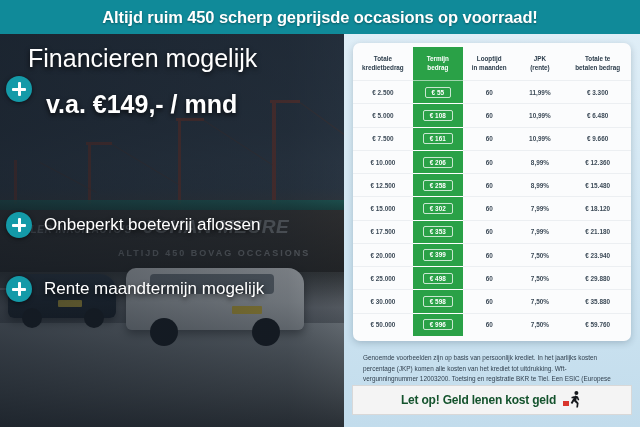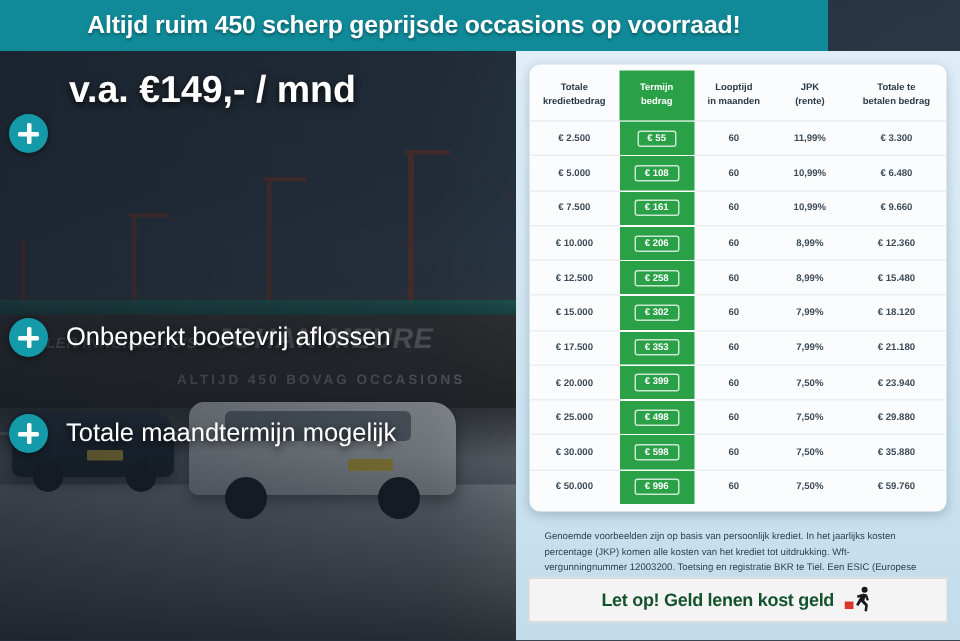--- a/index.html
+++ b/index.html
@@ -118,21 +118,21 @@
   
   .scrim {
     position: absolute; inset: 0;
     background:
       linear-gradient(90deg, rgba(20,28,38,.72) 0%, rgba(20,28,38,.55) 45%, rgba(20,28,38,.30) 62%, rgba(20,28,38,.15) 100%);
   }
 
   
   #topbar {
     position: absolute; top: 0; left: 0;
-    width: 552px; height: 34px;
+    width: 640px; height: 34px;
     background: #108a99;
     display: flex; align-items: center; justify-content: center;
     z-index: 30;
   }
   #topbar .t {
     color: #ffffff;
     font-size: 16.5px;
     font-weight: 700;
     letter-spacing: -0.1px;
     text-shadow: 0 1px 2px rgba(0,0,0,.35);
@@ -155,21 +155,21 @@
     font-weight: 400;
     line-height: 1.12;
     text-shadow: 0 2px 5px rgba(0,0,0,.75);
     white-space: nowrap;
   }
   .h2 {
     color: #fff;
     font-size: 25px;
     font-weight: 700;
     line-height: 1.16;
-    margin-top: 2px;
+    margin-top: 18px;
     text-shadow: 0 2px 5px rgba(0,0,0,.8);
     white-space: nowrap;
     padding-left: 18px;
   }
   .plus {
     width: 26px; height: 26px;
     border-radius: 50%;
     background: #149aa8;
     flex: 0 0 26px;
     position: relative;
@@ -355,30 +355,31 @@
 
   <div id="topbar">
     <div class="t">Altijd ruim 450 scherp geprijsde occasions op voorraad!</div>
   </div>
 
   <div id="left">
 
     <div class="plus-head plus"></div>
 
     <div class="headline-wrap">
+      <div class="h1">Financieren mogelijk</div>
       <div class="h2">v.a. €149,- / mnd</div>
     </div>
 
     <div class="bullet" id="b0">
       <span class="plus"></span>
       <span class="btxt">Onbeperkt boetevrij aflossen</span>
     </div>
     <div class="bullet" id="b1">
       <span class="plus"></span>
-      <span class="btxt">Totale maandtermijn mogelijk</span>
+      <span class="btxt">Rente maandtermijn mogelijk</span>
     </div>
   </div>
 
   <div id="right">
     <div class="tablecard">
       <table>
         <colgroup>
             <col class="c1">
             <col class="c2">
             <col class="c3">

